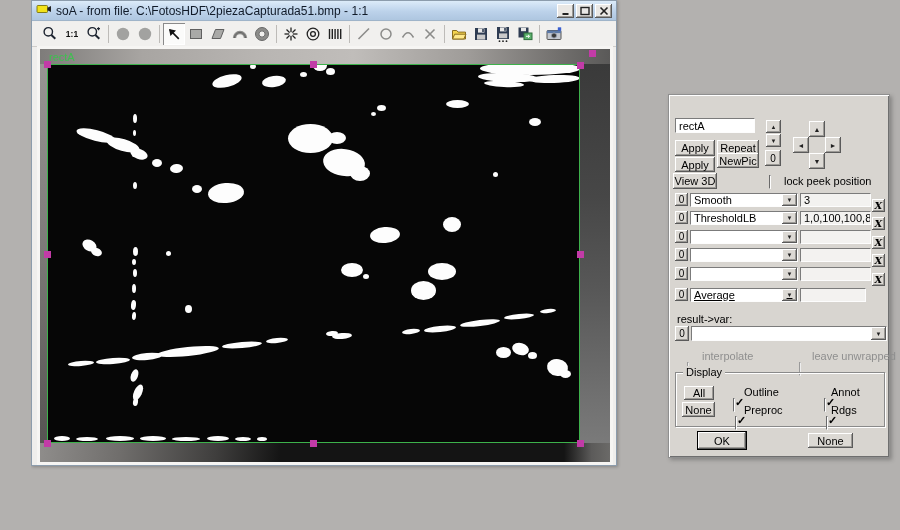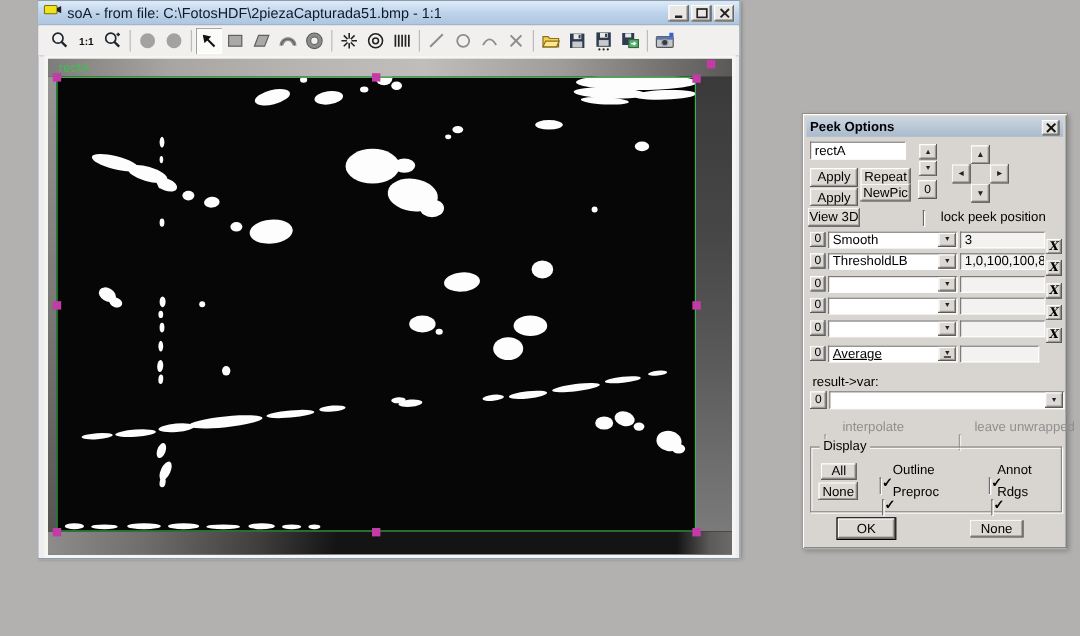--- a/index.html
+++ b/index.html
@@ -370,31 +370,20 @@
           <div class="handle" style="left: 4px; top: 202px; background: rgb(194, 59, 167);"></div>
           <div class="handle" style="left: 537px; top: 202px; background: rgb(194, 59, 167);"></div>
           <div class="handle" style="left: 4px; top: 391px; background: rgb(194, 59, 167);"></div>
           <div class="handle" style="left: 270px; top: 391px; background: rgb(194, 59, 167);"></div>
           <div class="handle" style="left: 537px; top: 391px; background: rgb(194, 59, 167);"></div>
         </div>
     </div>
   </div>
 
   <div class="peek-dialog" id="peekDialog">
-    <div class="peek-title">
-      <span>Peek Options</span>
-      <span class="dlg-close">
-        <svg width="10" height="9" viewBox="0 0 10 9">
-            <g stroke="#111" stroke-width="1.7">
-              <line x1="1.5" y1="1" x2="8.5" y2="8"></line>
-              <line x1="8.5" y1="1" x2="1.5" y2="8"></line>
-            </g>
-          </svg>
-        </span>
-    </div>
 
     <input class="txt abs" style="left: 6px; top: 23px; width: 80px; height: 15px;" value="rectA">
 
     <div class="raised abs arrowg" style="left:97px;top:25px;width:15px;height:13px;">▲</div>
     <div class="raised abs arrowg" style="left:97px;top:39px;width:15px;height:13px;">▼</div>
     <div class="raised abs mini" style="left:96px;top:55px;width:16px;height:16px;">0</div>
 
     <div class="raised abs padg" style="left:140px;top:26px;width:16px;height:16px;">▲</div>
     <div class="raised abs padg" style="left:124px;top:42px;width:16px;height:16px;">◄</div>
     <div class="raised abs padg" style="left:156px;top:42px;width:16px;height:16px;">►</div>

